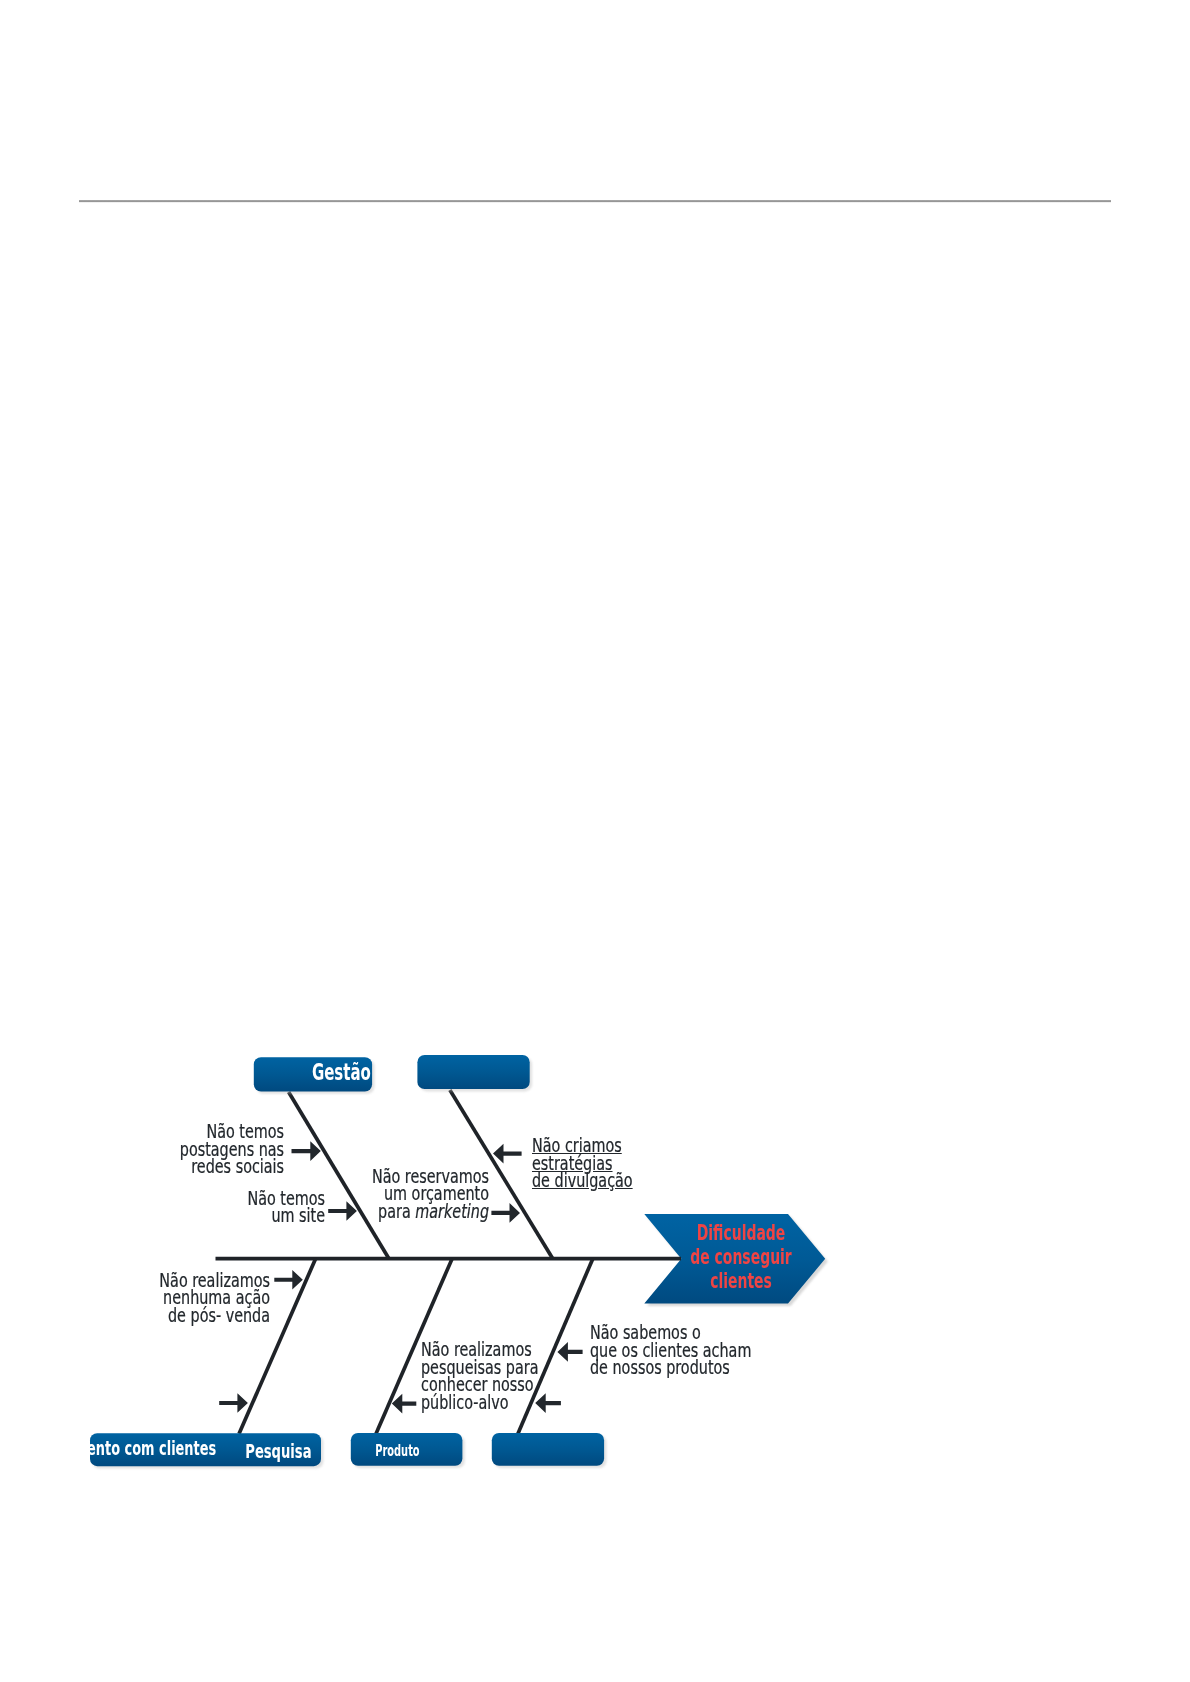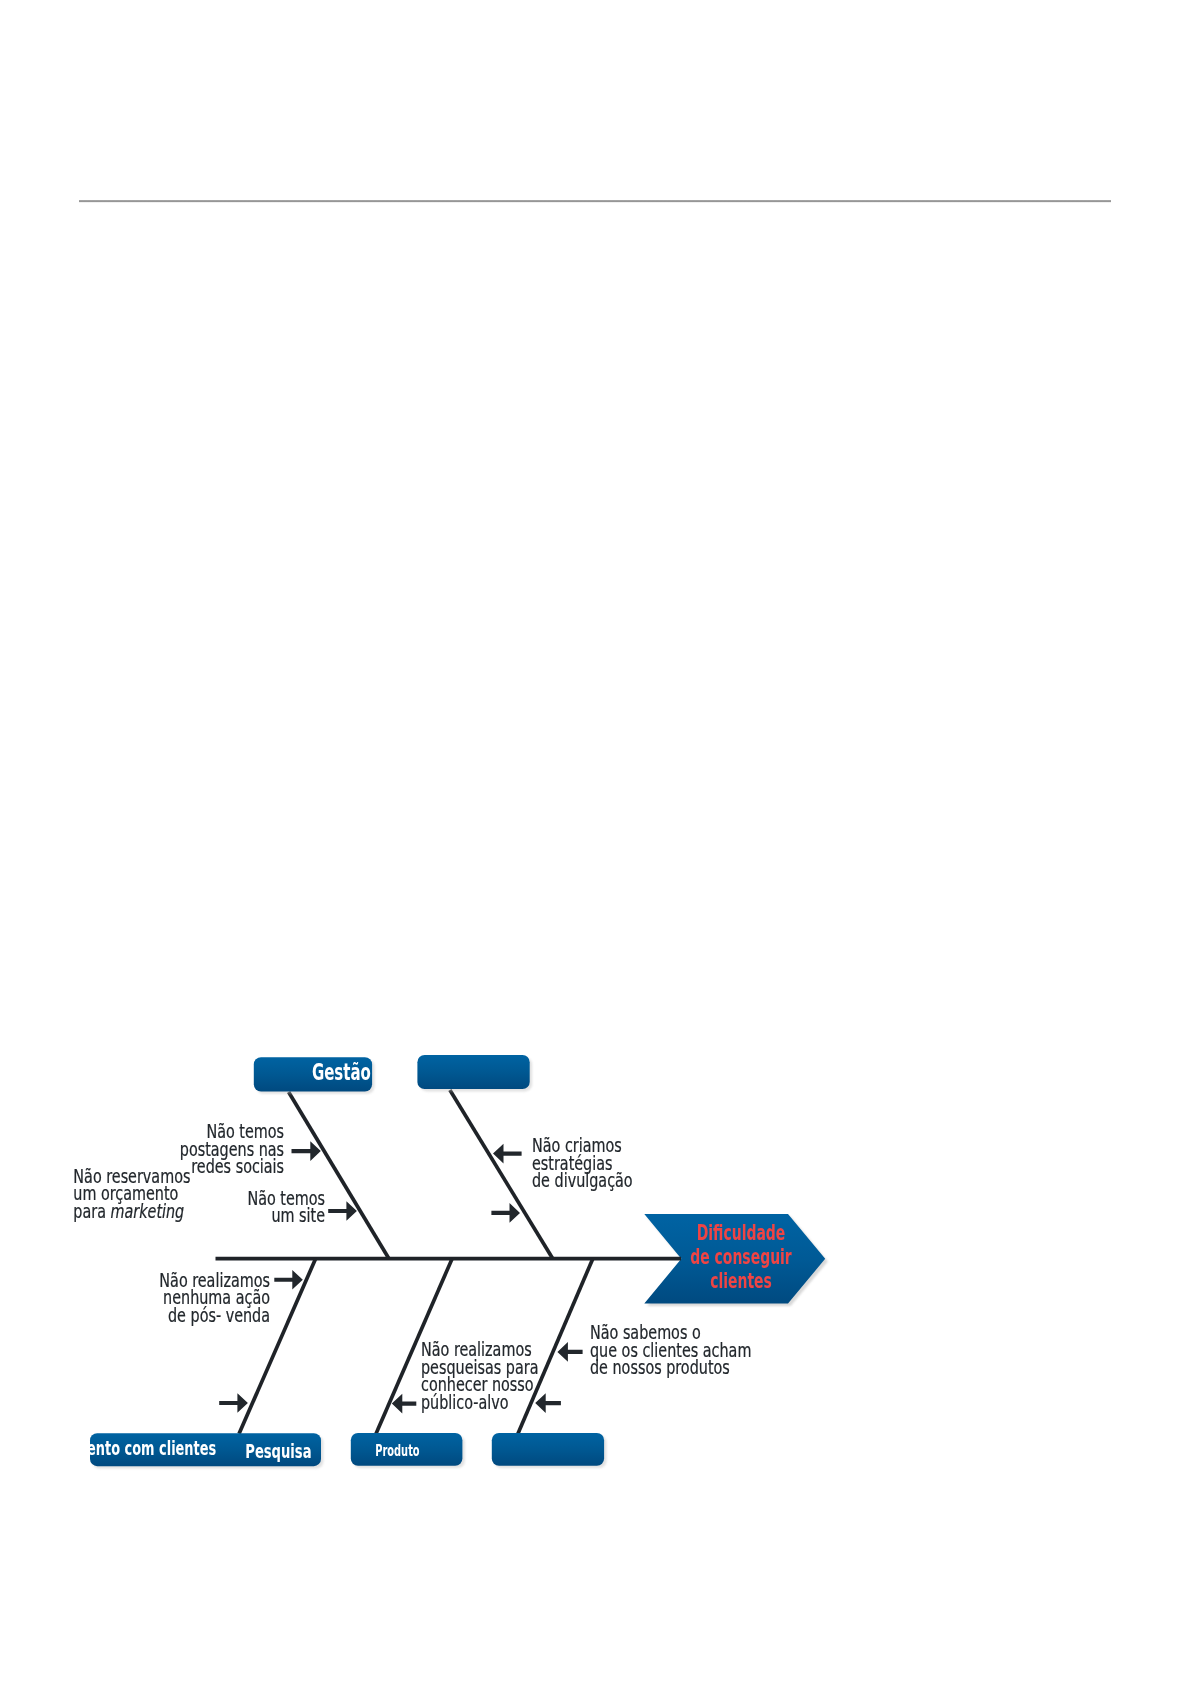--- a/index.html
+++ b/index.html
@@ -89,26 +89,26 @@
     </div>
   <div class="cause" style="left:0;width:284.1px;top:1123.09px;text-align:right;">
       <span class="lnw" style="transform-origin:right center;"><span class="ln"><span class="f">Não temos</span></span></span>
       <span class="lnw" style="transform-origin:right center;"><span class="ln"><span class="f">postagens nas</span></span></span>
       <span class="lnw" style="transform-origin:right center;"><span class="ln"><span class="f">redes sociais</span></span></span>
     </div>
   <div class="cause" style="left:0;width:325.0px;top:1189.89px;text-align:right;">
       <span class="lnw" style="transform-origin:right center;"><span class="ln"><span class="f">Não temos</span></span></span>
       <span class="lnw" style="transform-origin:right center;"><span class="ln"><span class="f">um site</span></span></span>
     </div>
-  <div class="cause" style="left:0;width:489.0px;top:1167.79px;text-align:left;">
+  <div class="cause" style="left:0;width:489.0px;top:1167.79px;text-align:right;">
       <span class="lnw" style="transform-origin:right center;"><span class="ln"><span class="f">Não reservamos</span></span></span>
       <span class="lnw" style="transform-origin:right center;"><span class="ln"><span class="f">um orçamento</span></span></span>
       <span class="lnw" style="transform-origin:right center;"><span class="ln"><span class="f">para </span><i class="f">marketing</i></span></span>
     </div>
-  <div class="cause" style="left:531.7px;width:600px;top:1137.09px;text-align:left;">
+  <div class="cause" style="left:531.7px;width:600px;top:1137.09px;text-align:left;text-decoration:underline;">
       <span class="lnw" style="transform-origin:left center;"><span class="ln"><span class="f">Não criamos</span></span></span>
       <span class="lnw" style="transform-origin:left center;"><span class="ln"><span class="f">estratégias</span></span></span>
       <span class="lnw" style="transform-origin:left center;"><span class="ln"><span class="f">de divulgação</span></span></span>
     </div>
   <div class="cause" style="left:0;width:270.0px;top:1271.69px;text-align:right;">
       <span class="lnw" style="transform-origin:right center;"><span class="ln"><span class="f">Não realizamos</span></span></span>
       <span class="lnw" style="transform-origin:right center;"><span class="ln"><span class="f">nenhuma ação</span></span></span>
       <span class="lnw" style="transform-origin:right center;"><span class="ln"><span class="f">de pós- venda</span></span></span>
     </div>
   <div class="cause" style="left:421.0px;width:600px;top:1341.29px;text-align:left;">

